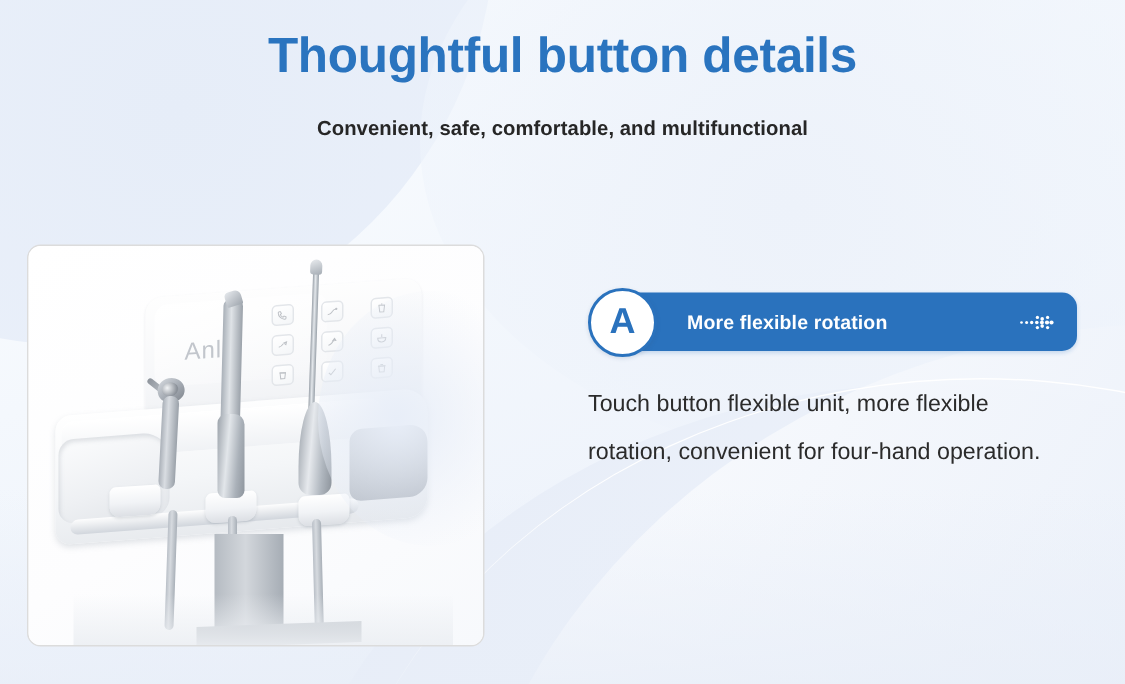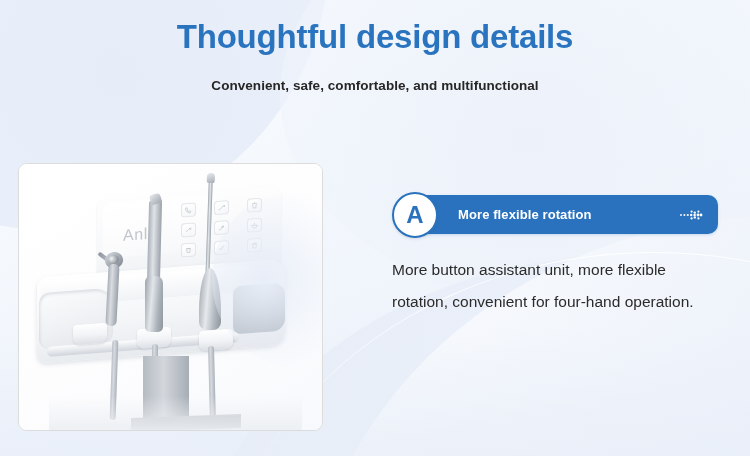--- a/index.html
+++ b/index.html
@@ -390,21 +390,21 @@
   <div class="bg-layer">
     <div class="blob-tl"></div>
     <div class="blob-right"></div>
     <div class="arc-a"></div>
     <div class="arc-b"></div>
     <div class="arc-hair"></div>
     <div class="wash-bottom"></div>
   </div>
 
   <div class="header">
-    <div class="page-title">Thoughtful design details</div>
+    <div class="page-title">Thoughtful button details</div>
     <div class="page-subtitle">Convenient, safe, comfortable, and multifunctional</div>
   </div>
 
   <div class="photo-card">
     <div class="photo-stage">
 
       <div class="unit-panel">
         <div class="unit-panel-sheen"></div>
         <div class="brand-text">Anle</div>
 
@@ -516,16 +516,16 @@
               <circle cx="20.4" cy="4.6" r="1.1"></circle>
               <circle cx="20.4" cy="11.4" r="1.1"></circle>
               <circle cx="23" cy="8" r="1.4"></circle>
             </g>
           </svg>
         </span>
       </div>
       <div class="badge-marker">A</div>
     </div>
 
-    <div class="desc">More button assistant unit, more flexible rotation, convenient for four-hand operation.</div>
+    <div class="desc">Touch button flexible unit, more flexible rotation, convenient for four-hand operation.</div>
   </div>
 
 </div>
 
 </body></html>

